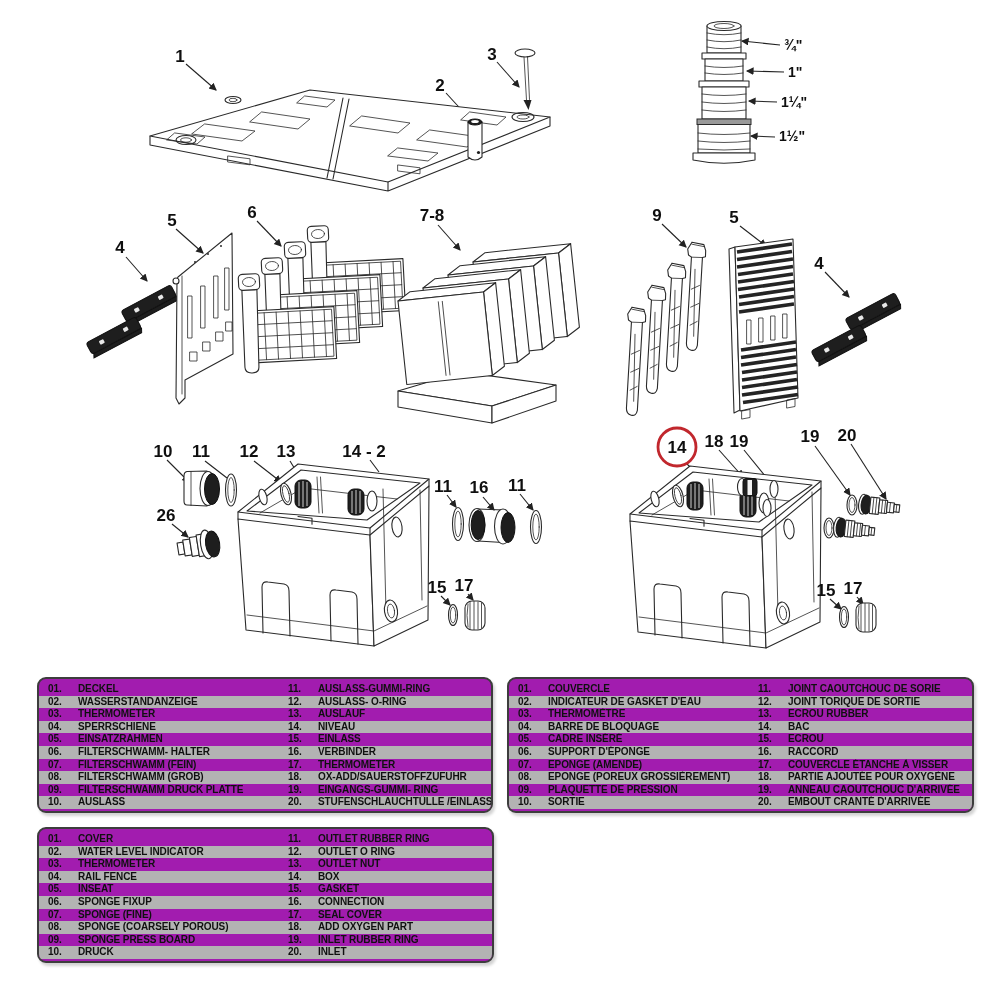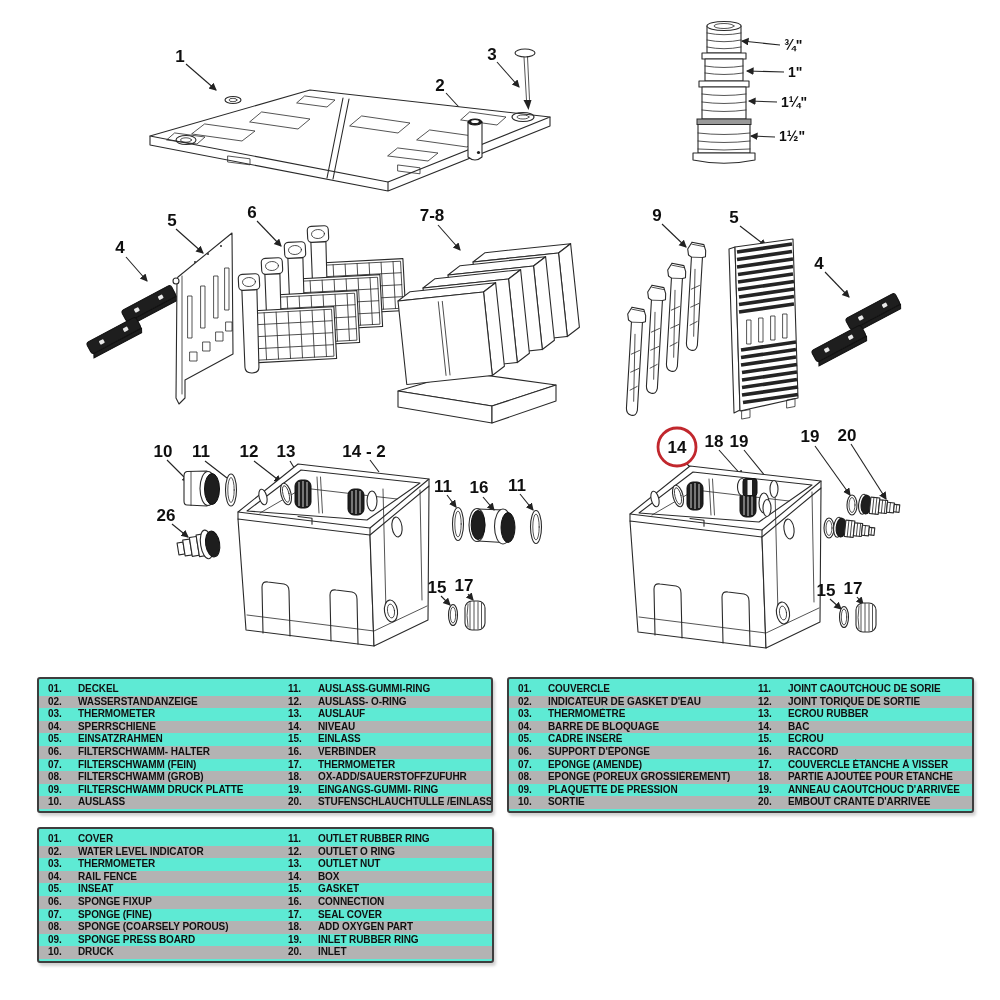--- a/index.html
+++ b/index.html
@@ -11,21 +11,21 @@
   .n{fill:none;stroke:#2a2a2a;stroke-width:1.1;stroke-linecap:round;stroke-linejoin:round;}
   .thin{stroke-width:0.8;}
   .d{fill:#1e1e1e;stroke:#111;stroke-width:1;}
   .gr{fill:#9a9a9a;stroke:#2a2a2a;stroke-width:1;}
   .ld{fill:none;stroke:#222;stroke-width:1.1;}
   .stripe{stroke:#242424;stroke-width:3.6;fill:none;}
   .rib{stroke:#cfcfcf;stroke-width:1;fill:none;}
   .co{font:bold 17px "Liberation Sans",sans-serif;fill:#0f0f0f;text-anchor:middle;}
   .sz{font:bold 14px "Liberation Sans",sans-serif;fill:#0f0f0f;}
   
-  .ptable{position:absolute;background:#5eead4;border:2px solid #3d3d3d;border-radius:3px;
+  .ptable{position:absolute;background:#a21caf;border:2px solid #3d3d3d;border-radius:9px;
           box-shadow:2px 3px 3px rgba(0,0,0,0.18);box-sizing:border-box;overflow:hidden;
           padding-top:4px;}
   .prow{display:flex;height:12.6px;line-height:12.8px;font-size:10px;font-weight:bold;
         color:#101010;white-space:nowrap;letter-spacing:-0.1px;}
   .prow:nth-of-type(even){background:#b3b3b3;}
   .prow .num{display:block;width:30px;padding-left:9px;flex:none;}
   .prow .lbl-l{display:block;width:201px;flex:none;overflow:hidden;}
   .prow .lbl-r{display:block;flex:1;overflow:hidden;}
 </style>
 </head>
@@ -501,21 +501,21 @@
           <span class="num">07.</span>
           <span class="lbl-l">EPONGE (AMENDE)</span>
           <span class="num">17.</span>
           <span class="lbl-r">COUVERCLE ÉTANCHE À VISSER</span>
         </div>
 
         <div class="prow">
           <span class="num">08.</span>
           <span class="lbl-l">EPONGE (POREUX GROSSIÈREMENT)</span>
           <span class="num">18.</span>
-          <span class="lbl-r">PARTIE AJOUTÉE POUR ÉTANCHE</span>
+          <span class="lbl-r">PARTIE AJOUTÉE POUR OXYGÈNE</span>
         </div>
 
         <div class="prow">
           <span class="num">09.</span>
           <span class="lbl-l">PLAQUETTE DE PRESSION</span>
           <span class="num">19.</span>
           <span class="lbl-r">ANNEAU CAOUTCHOUC D'ARRIVÉE</span>
         </div>
 
         <div class="prow">

